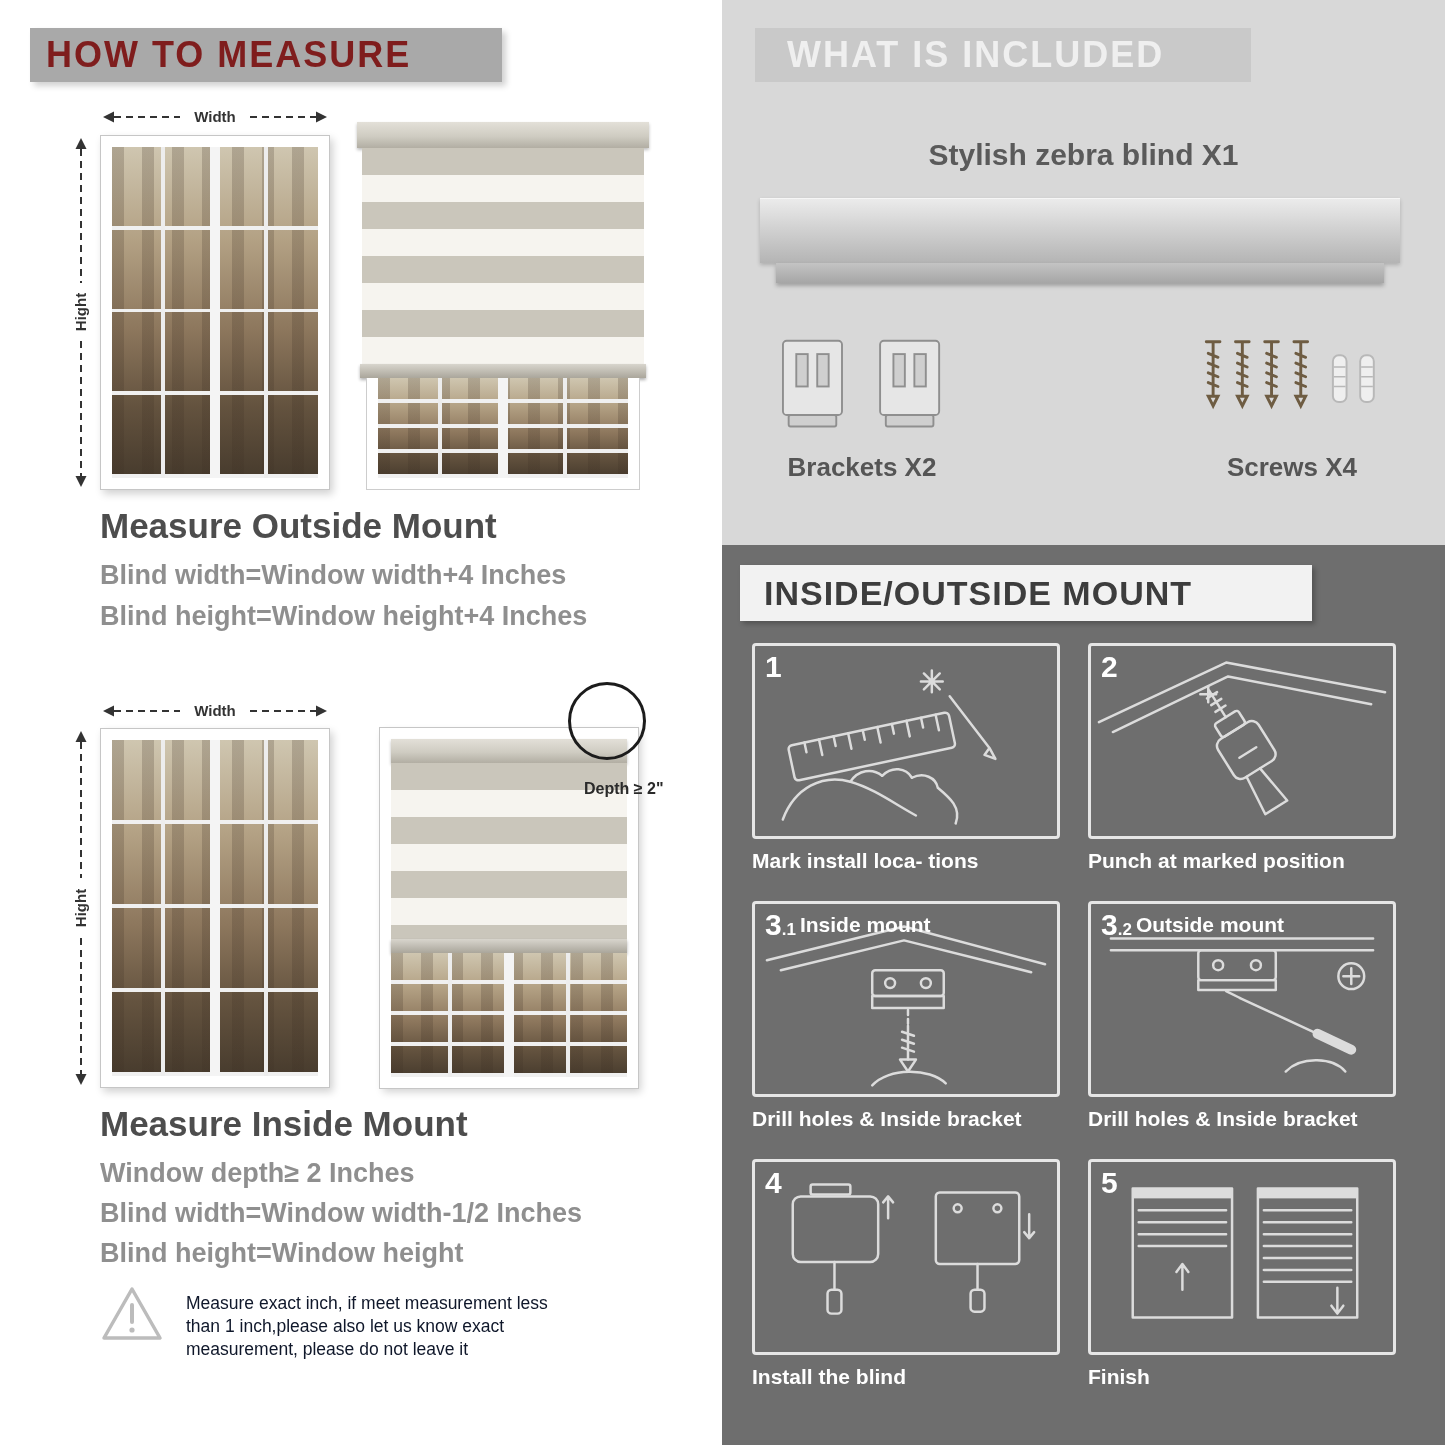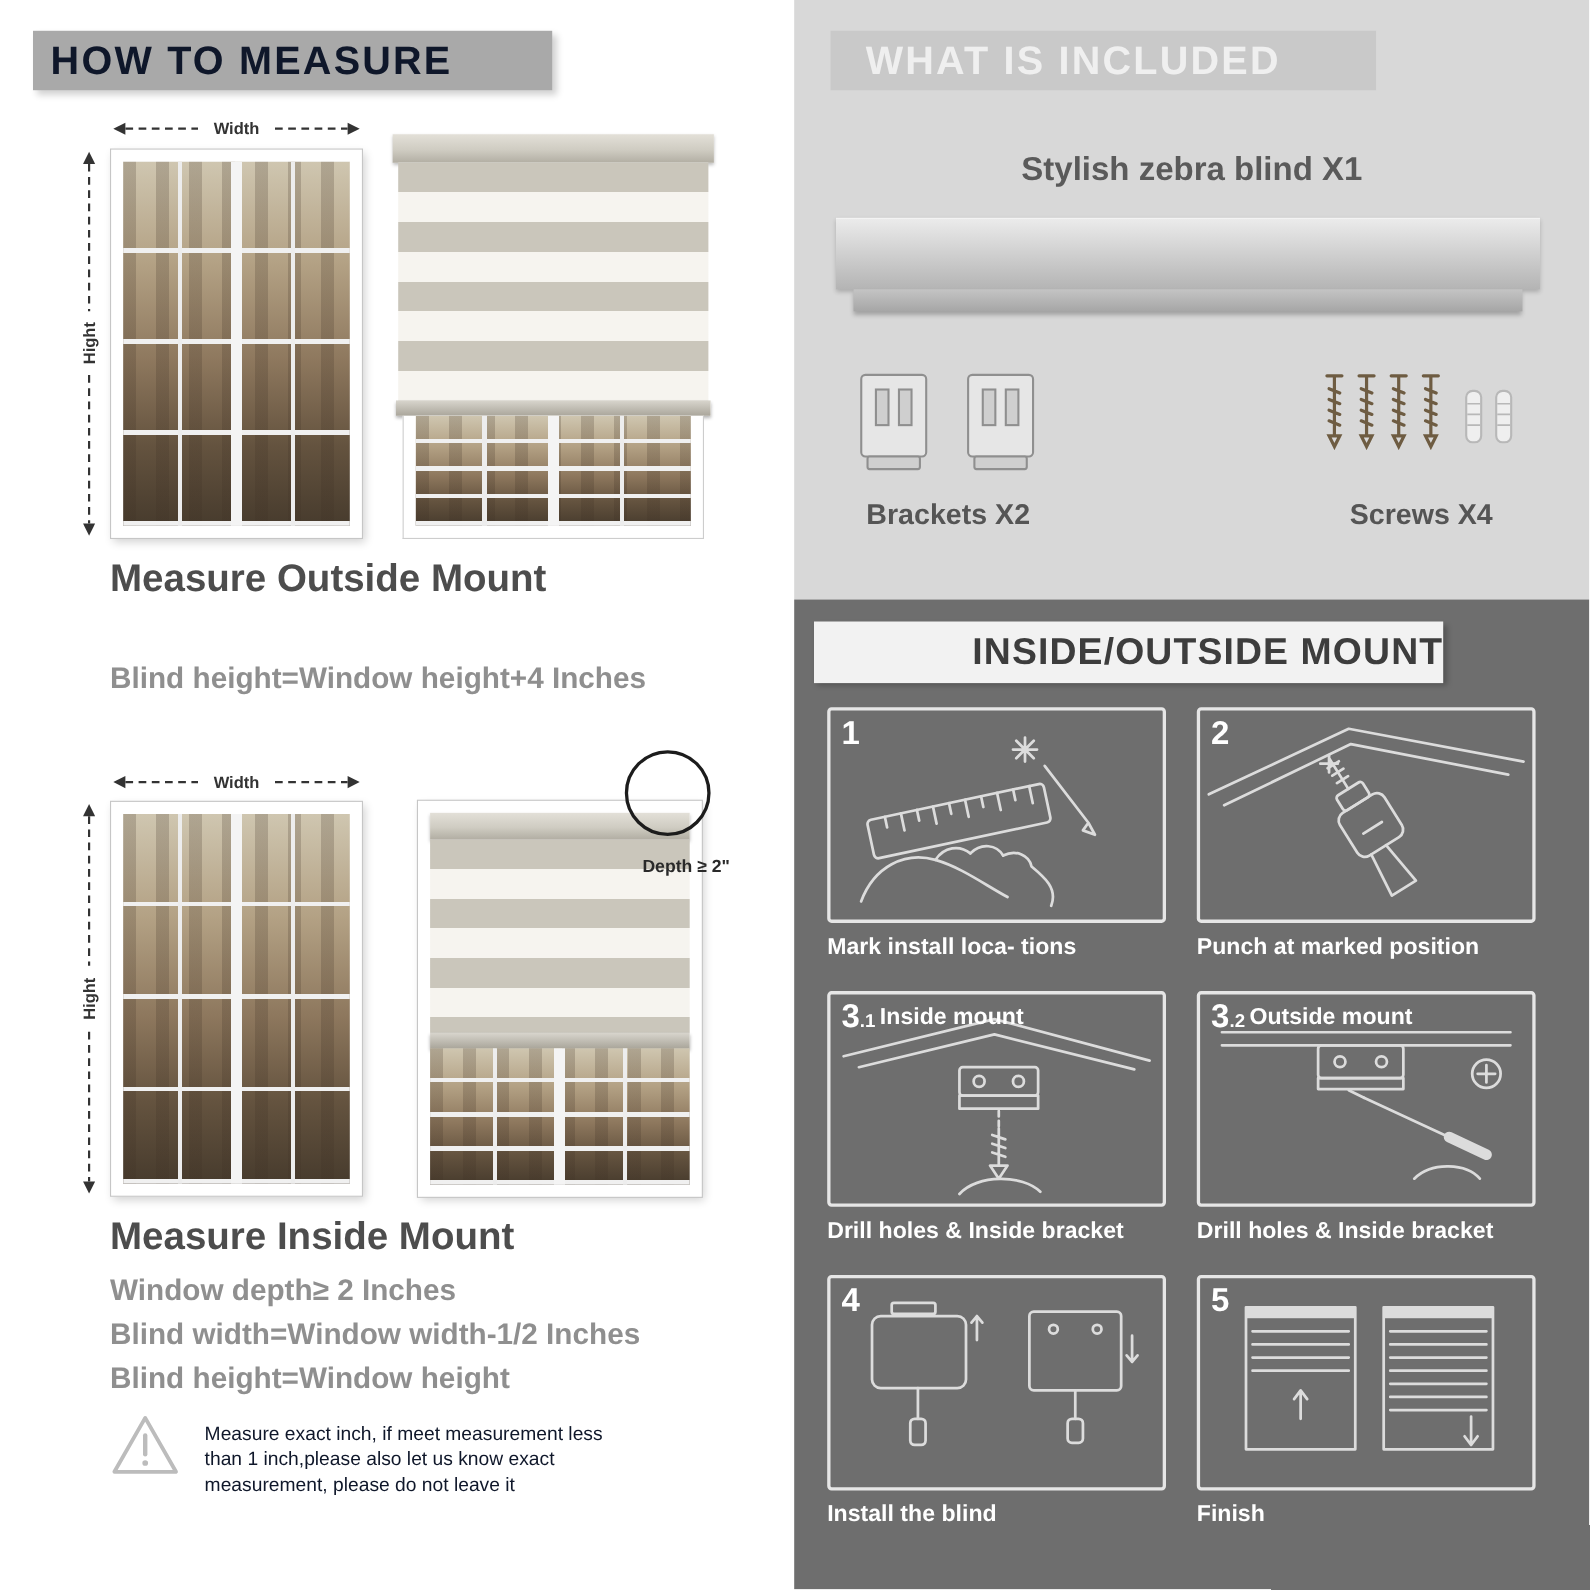--- a/index.html
+++ b/index.html
@@ -2,21 +2,21 @@
 <html><head>
 <meta charset="utf-8">
 <style>
   html,body{margin:0;padding:0;}
   body{font-family:"Liberation Sans", sans-serif; background:#ffffff;}
   .page{position:relative;width:1445px;height:1445px;background:#fff;overflow:hidden;}
 
   
   .left-col{position:absolute;left:0;top:0;width:722px;height:1445px;background:#fff;}
   .gray-banner{position:absolute;left:30px;top:28px;width:456px;height:54px;background:#a9a9a9;
-    color:#0f172a;font-size:36px;font-weight:bold;line-height:54px;padding-left:16px;letter-spacing:2px;
+    color:#7f1d1d;font-size:36px;font-weight:bold;line-height:54px;padding-left:16px;letter-spacing:2px;
     box-shadow:4px 4px 6px rgba(0,0,0,.18);}
 
   .window{position:absolute;background:#fff;padding:11px;box-sizing:border-box;
     border:1px solid #c6c6c6;box-shadow:3px 4px 8px rgba(0,0,0,.18);}
   .panes{width:100%;height:100%;
     background-image:
       linear-gradient(90deg, transparent 0, transparent calc(50% - 5px), #f4f4f4 calc(50% - 5px), #f4f4f4 calc(50% + 5px), transparent calc(50% + 5px)),
       linear-gradient(90deg, transparent 0, transparent calc(25% - 2px), #ededed calc(25% - 2px), #ededed calc(25% + 2px), transparent calc(25% + 2px), transparent calc(75% - 2px), #ededed calc(75% - 2px), #ededed calc(75% + 2px), transparent calc(75% + 2px)),
       repeating-linear-gradient(180deg, transparent 0, transparent calc(25% - 4px), #f0f0f0 calc(25% - 4px), #f0f0f0 25%),
       repeating-linear-gradient(90deg, rgba(62,48,36,0.22) 0 12px, rgba(62,48,36,0) 12px 30px),
@@ -61,21 +61,21 @@
     border-top:1px solid #f6f6f6;box-shadow:0 2px 4px rgba(0,0,0,.2);}
   .headrail-lip{position:absolute;left:16px;right:16px;top:64px;height:20px;
     background:linear-gradient(180deg,#c4c4c4,#a6a6a6);box-shadow:0 3px 4px rgba(0,0,0,.25);}
   .inc-item{position:absolute;width:200px;text-align:center;}
   .inc-item svg{display:block;margin:0 auto;}
   .inc-label{margin-top:10px;font-size:26px;font-weight:bold;color:#555;}
 
   .mount{position:absolute;left:0;top:545px;width:723px;height:900px;background:#6e6e6e;}
   .white-banner{position:absolute;left:18px;top:20px;width:548px;height:56px;background:#f2f2f2;
     color:#3d3d3d;font-size:34px;font-weight:bold;line-height:56px;padding-left:24px;letter-spacing:1px;
-    box-shadow:3px 3px 5px rgba(0,0,0,.25);text-align:right;}
+    box-shadow:3px 3px 5px rgba(0,0,0,.25);}
   .steps-grid{position:absolute;left:30px;top:98px;display:grid;grid-template-columns:308px 308px;column-gap:28px;}
   .step{margin-bottom:28px;}
   .panel{position:relative;height:196px;border:3px solid #e6e6e6;border-radius:4px;box-sizing:border-box;}
   .step-head{position:absolute;top:4px;left:10px;color:#fff;font-weight:bold;z-index:2;}
   .step-num{font-size:30px;}
   .step-sub{font-size:17px;}
   .step-label{font-size:21px;margin-left:4px;vertical-align:3px;}
   .caption{margin-top:10px;color:#fff;font-weight:bold;font-size:21px;}
 
   .art{position:absolute;inset:0;width:100%;height:100%;}
@@ -112,20 +112,21 @@
     <div class="blind" style="left:362px;top:122px;width:282px;height:368px">
       <div class="cassette"></div>
       <div class="zebra" style="top:26px;height:216px"></div>
       <div class="rail" style="top:242px"></div>
       <div class="window-below" style="top:256px">
         <div class="panes"></div>
       </div>
     </div>
 
     <h2 class="measure-title" style="top:506px">Measure Outside Mount</h2>
+    <p class="formula" style="top:560px">Blind width=Window width+4 Inches</p>
     <p class="formula" style="top:601px">Blind height=Window height+4 Inches</p>
 
     <svg class="dim" style="left:100px;top:700px;width:230px;height:22px" viewBox="0 0 230 22">
       <path d="M3,11 L14,5.5 L14,16.5 Z" fill="#333"></path>
       <line x1="14" y1="11" x2="80" y2="11" stroke="#333" stroke-width="2" stroke-dasharray="7 5"></line>
       <text x="115" y="16" font-size="15" fill="#333" text-anchor="middle">Width</text>
       <line x1="150" y1="11" x2="216" y2="11" stroke="#333" stroke-width="2" stroke-dasharray="7 5"></line>
       <path d="M227,11 L216,5.5 L216,16.5 Z" fill="#333"></path>
     </svg>
     <svg class="dim" style="left:70px;top:728px;width:22px;height:360px" viewBox="0 0 22 360">

